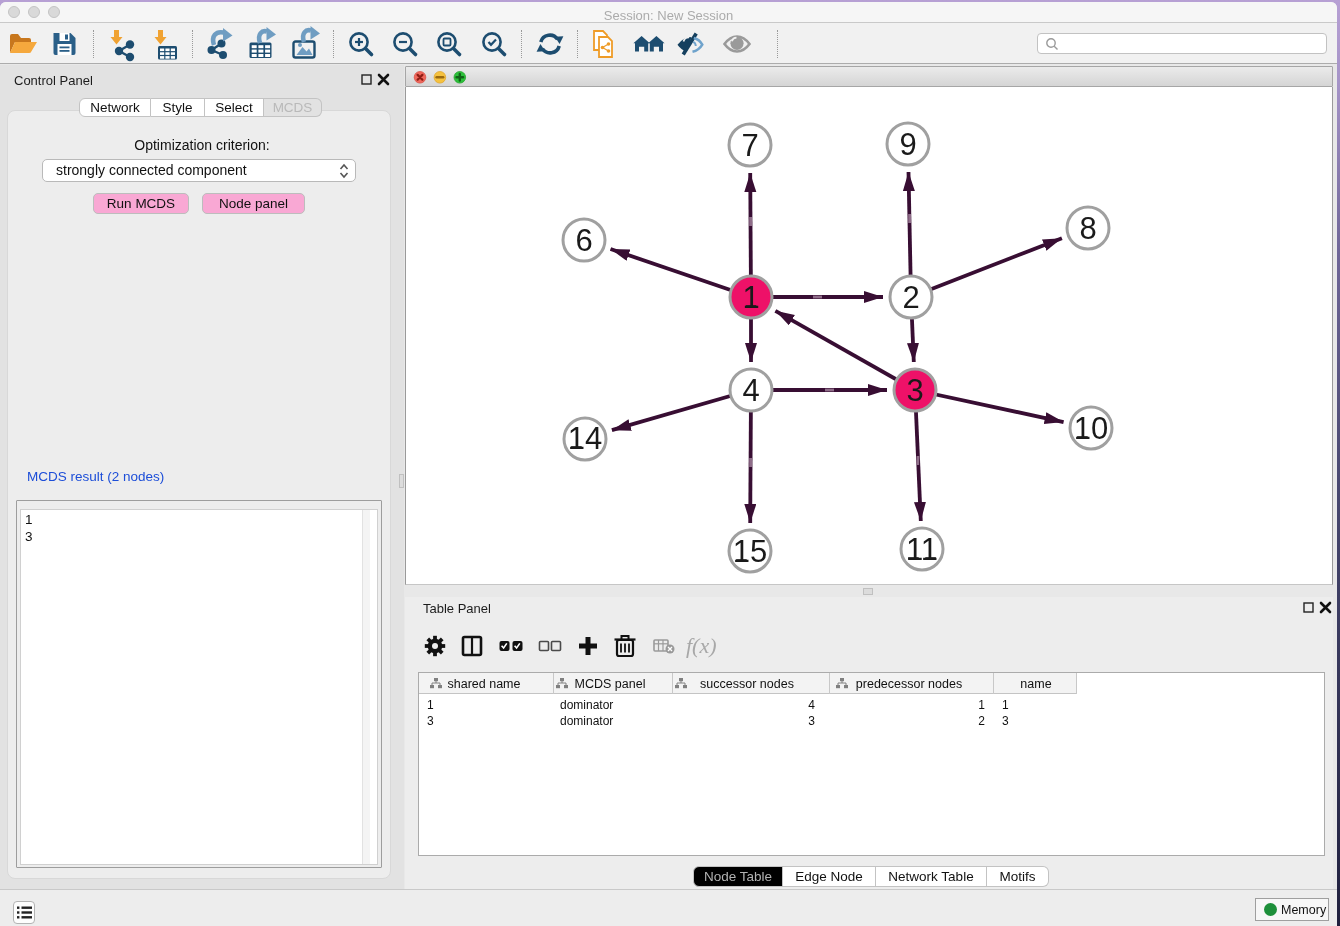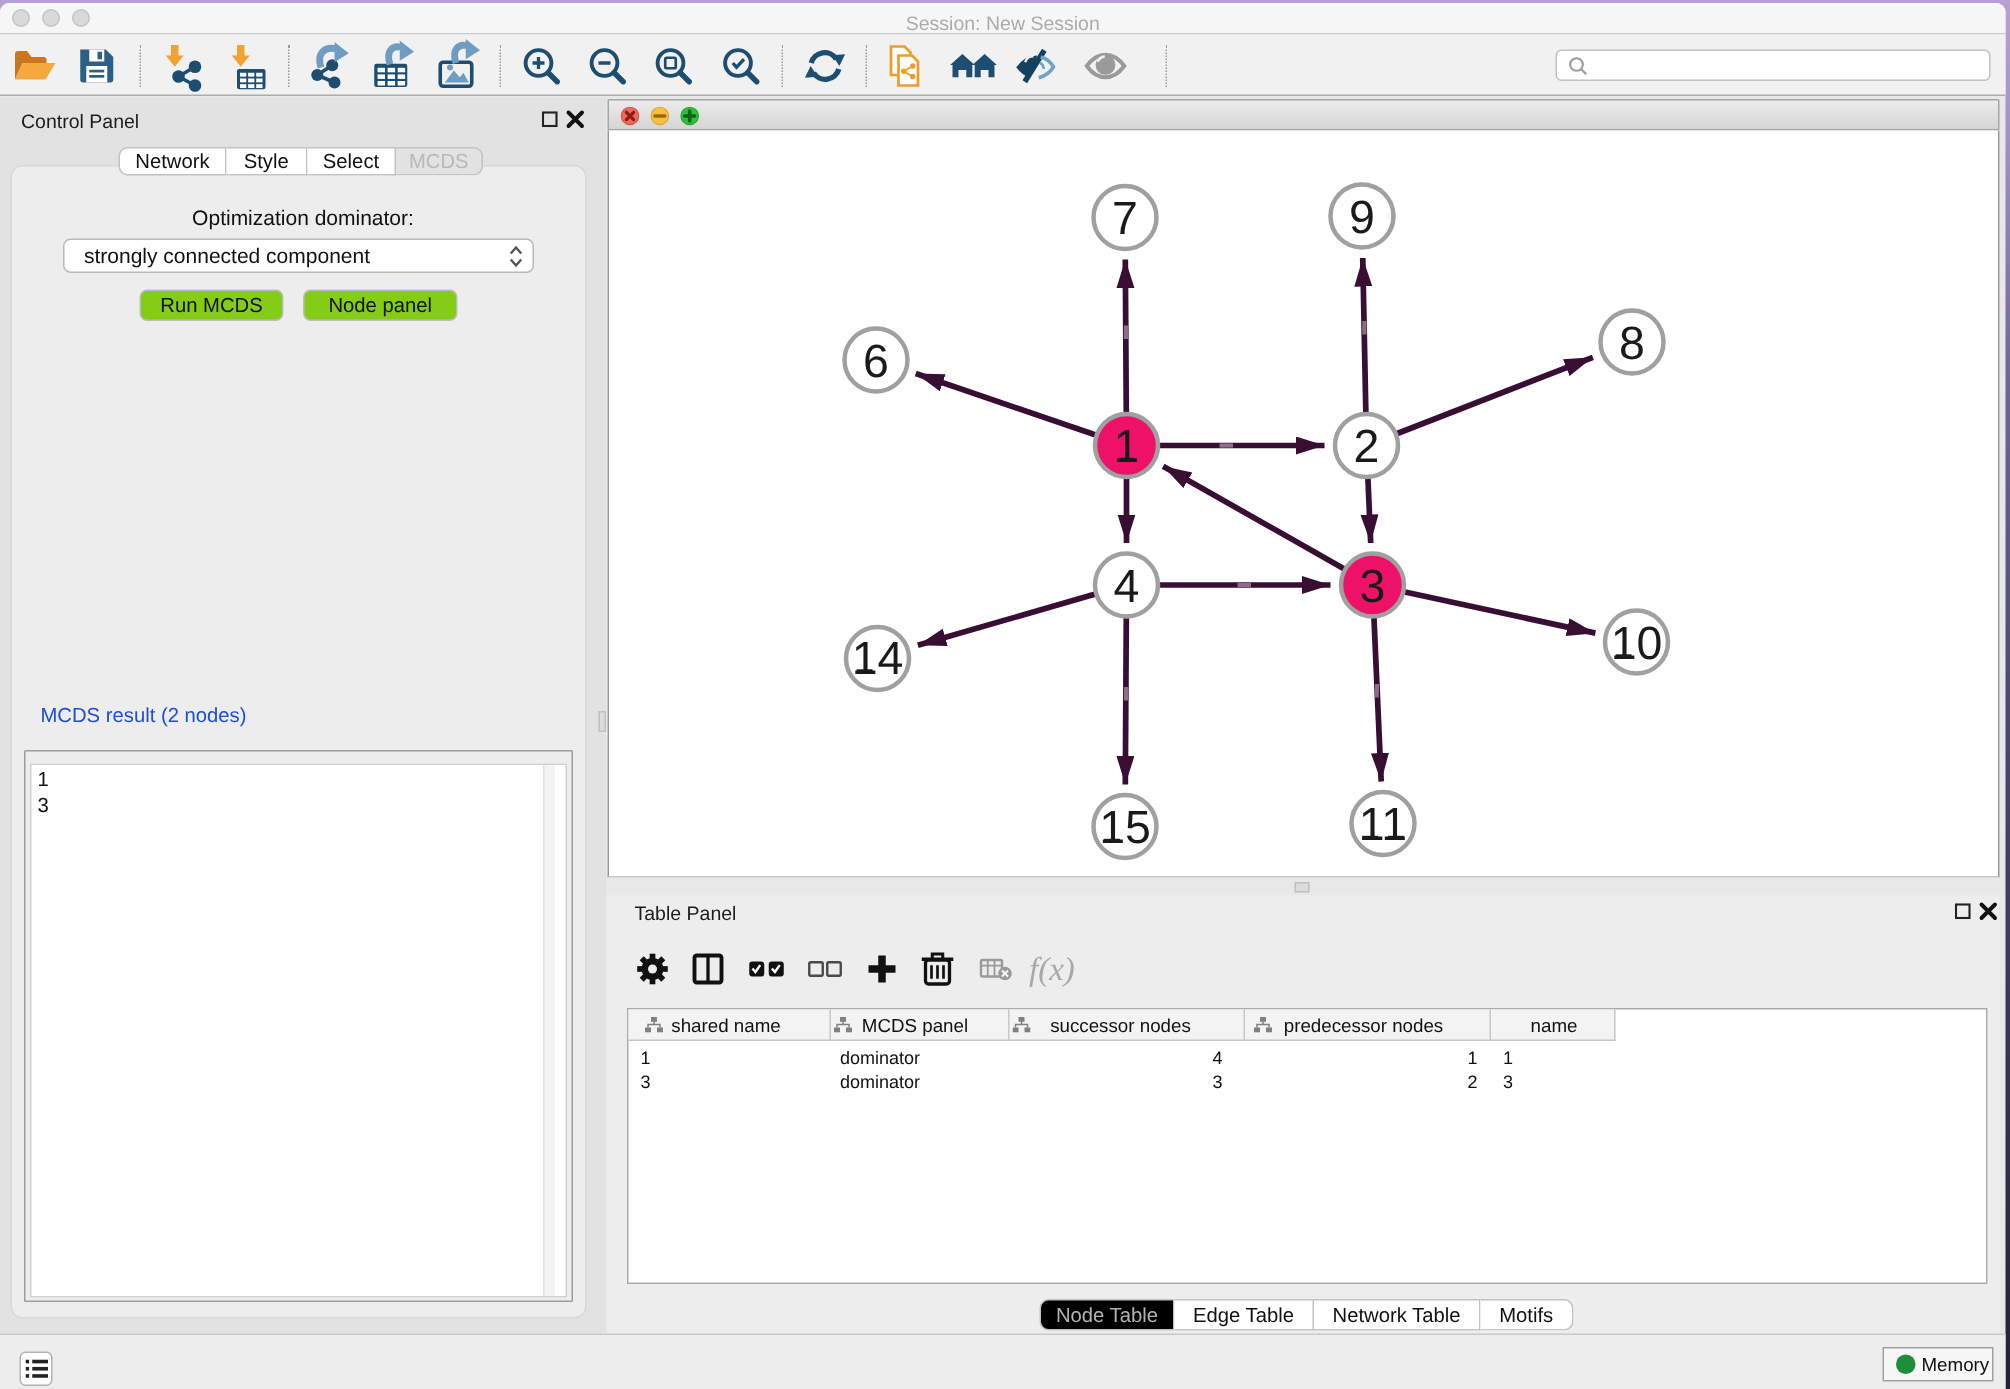--- a/index.html
+++ b/index.html
@@ -22,21 +22,21 @@
 #wintitle { position:absolute; top:6px; left:0; width:1337px; text-align:center; font-size:13px; color:#ababab; }
 #toolbar {
   position:absolute; left:0; top:23px; width:1337px; height:41px;
   background:#f1f1f1; border-bottom:1px solid #acacac;
 }
 .tsep { position:absolute; top:7px; height:28px; width:0; border-left:1px dotted #9a9a9a; }
 #leftpanel { position:absolute; left:0; top:65px; width:404px; height:824px; background:#e2e2e2; }
 .panhead { font-size:13px; color:#1c1c1c; }
 #cpcard { position:absolute; left:7px; top:45px; width:384px; height:769px; background:#ededed; border-radius:8px; border:1px solid #d8d8d8; }
 .tab { position:absolute; height:19px; background:#fff; border:1px solid #c3c3c3; color:#111; font-size:13.5px; text-align:center; line-height:18px; }
-.btn { position:absolute; background:#84cc16; border:1px solid #bdbdbd; border-radius:5px; color:#111; font-size:13.5px; text-align:center; }
+.btn { position:absolute; background:#f9a8d4; border:1px solid #bdbdbd; border-radius:5px; color:#111; font-size:13.5px; text-align:center; }
 #netwin { position:absolute; left:405px; top:66px; width:928px; height:526px; }
 #nettitle { position:absolute; left:0; top:0; width:928px; height:21px; background:linear-gradient(#ebebeb,#d5d5d5); border:1px solid #a6a6a6; border-radius:1px; }
 #canvas { position:absolute; left:0; top:21px; width:928px; height:498px; background:#fff; border-left:1px solid #9a9a9a; border-right:1px solid #9a9a9a; border-bottom:1px solid #c6c6c6; }
 #tablepanel { position:absolute; left:405px; top:597px; width:928px; height:292px; background:#ededed; }
 #statusbar { position:absolute; left:0; top:889px; width:1337px; height:37px; background:#ededed; border-top:1px solid #c9c9c9; }
 .cell { position:absolute; font-size:12px; color:#111; }
 </style>
 </head>
 <body>
 <div id="window"></div>
@@ -213,21 +213,21 @@
       <rect x="1" y="1" width="9" height="9" fill="none" stroke="#222" stroke-width="1.4"></rect>
     </svg>
   <svg class="abs" style="left:377px; top:8px;" width="13" height="13" viewBox="0 0 13 13">
       <path d="M2 2 L11 11 M11 2 L2 11" stroke="#111" stroke-width="2.6" stroke-linecap="round"></path>
     </svg>
   <div id="cpcard"></div>
   <div class="tab" style="left:79px; top:33px; width:72px; border-radius:6px 0 0 6px;">Network</div>
   <div class="tab" style="left:151px; top:33px; width:54px; border-left:none;">Style</div>
   <div class="tab" style="left:205px; top:33px; width:59px; border-left:none;">Select</div>
   <div class="tab" style="left:264px; top:33px; width:58px; border-left:none; background:#e2e2e2; color:#b9b9b9; border-radius:0 6px 6px 0;">MCDS</div>
-  <div class="abs" style="left:0; top:72px; width:404px; text-align:center; font-size:14px; color:#111;">Optimization dominator:</div>
+  <div class="abs" style="left:0; top:72px; width:404px; text-align:center; font-size:14px; color:#111;">Optimization criterion:</div>
   <div class="abs" style="left:42px; top:94px; width:314px; height:23px; background:#fff; border:1px solid #b9b9b9; border-radius:5px; font-size:14px; color:#111; line-height:21px; padding-left:13px;">strongly connected component
     <svg class="abs" style="right:6px; top:3px;" width="10" height="16" viewBox="0 0 10 16">
         <path d="M1.5 6 L5 2 L8.5 6" fill="none" stroke="#555" stroke-width="1.6"></path>
         <path d="M1.5 10 L5 14 L8.5 10" fill="none" stroke="#555" stroke-width="1.6"></path>
       </svg>
   </div>
   <div class="btn" style="left:93px; top:128px; width:96px; height:21px; line-height:19px;">Run MCDS</div>
   <div class="btn" style="left:202px; top:128px; width:103px; height:21px; line-height:19px;">Node panel</div>
   <div class="abs" style="left:16px; top:435px; width:366px; height:368px; border:1px solid #9d9d9d; border-radius:1px;"></div>
   <div class="abs" style="left:20px; top:444px; width:358px; height:356px; background:#fff; border:1px solid #d0d0d0;">
@@ -435,21 +435,21 @@
     <div class="cell" style="left:470px; top:101px; width:110px; text-align:right;">1</div>
     <div class="cell" style="left:597px; top:101px;">1</div>
     <div class="cell" style="left:22px; top:117px;">3</div>
     <div class="cell" style="left:155px; top:117px;">dominator</div>
     <div class="cell" style="left:300px; top:117px; width:110px; text-align:right;">3</div>
     <div class="cell" style="left:470px; top:117px; width:110px; text-align:right;">2</div>
     <div class="cell" style="left:597px; top:117px;">3</div>
   </div>
   <div id="ttabs">
     <div class="tab" style="left:288px; top:269px; width:90px; height:21px; line-height:20px; border-radius:6px 0 0 6px; background:#000000; color:#b2b2b2;">Node Table</div>
-    <div class="tab" style="left:378px; top:269px; width:93px; height:21px; line-height:20px; border-left:none;">Edge Table</div>
+    <div class="tab" style="left:378px; top:269px; width:93px; height:21px; line-height:20px; border-left:none;">Edge Node</div>
     <div class="tab" style="left:471px; top:269px; width:111px; height:21px; line-height:20px; border-left:none;">Network Table</div>
     <div class="tab" style="left:582px; top:269px; width:62px; height:21px; line-height:20px; border-left:none; border-radius:0 6px 6px 0;">Motifs</div>
   </div>
 </div>
 
 <div class="abs" style="left:399px; top:474px; width:5px; height:14px; background:#dcdcdc; border:1px solid #c0c0c0;"></div>
 <div class="abs" style="left:863px; top:588px; width:10px; height:7px; background:#dcdcdc; border:1px solid #c0c0c0;"></div>
 <div id="statusbar">
   <div class="abs" style="left:13px; top:11px; width:22px; height:23px; background:#fdfdfd; border:1px solid #b3b3b3; border-radius:4px;">
     <svg width="15" height="13" style="position:absolute;left:3px;top:4px" viewBox="0 0 15 13">

